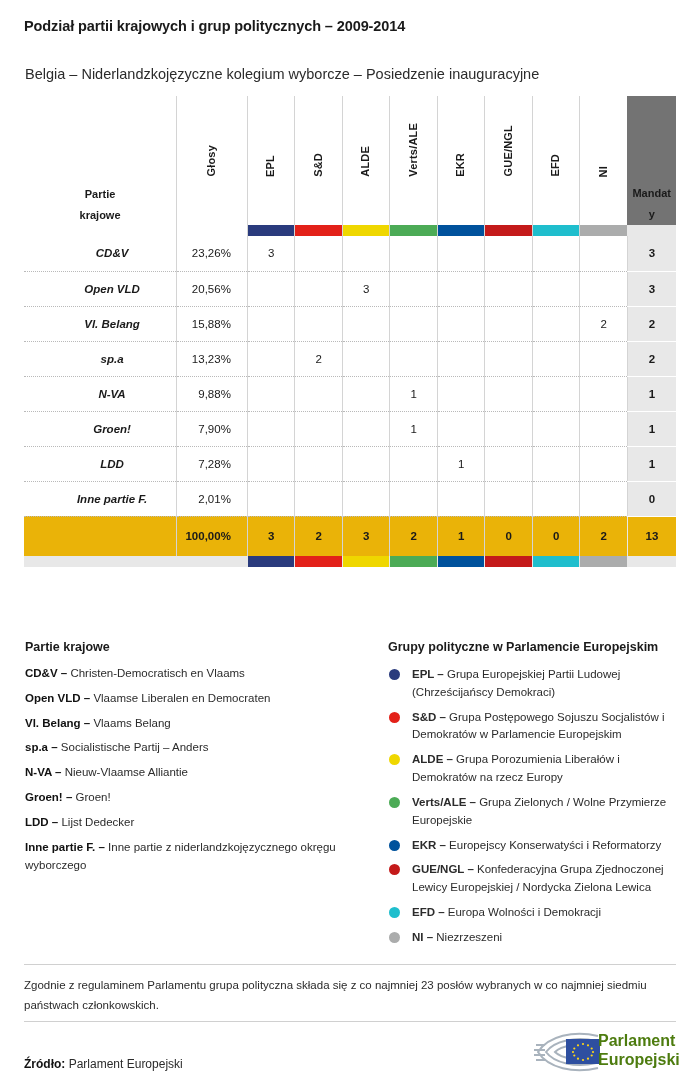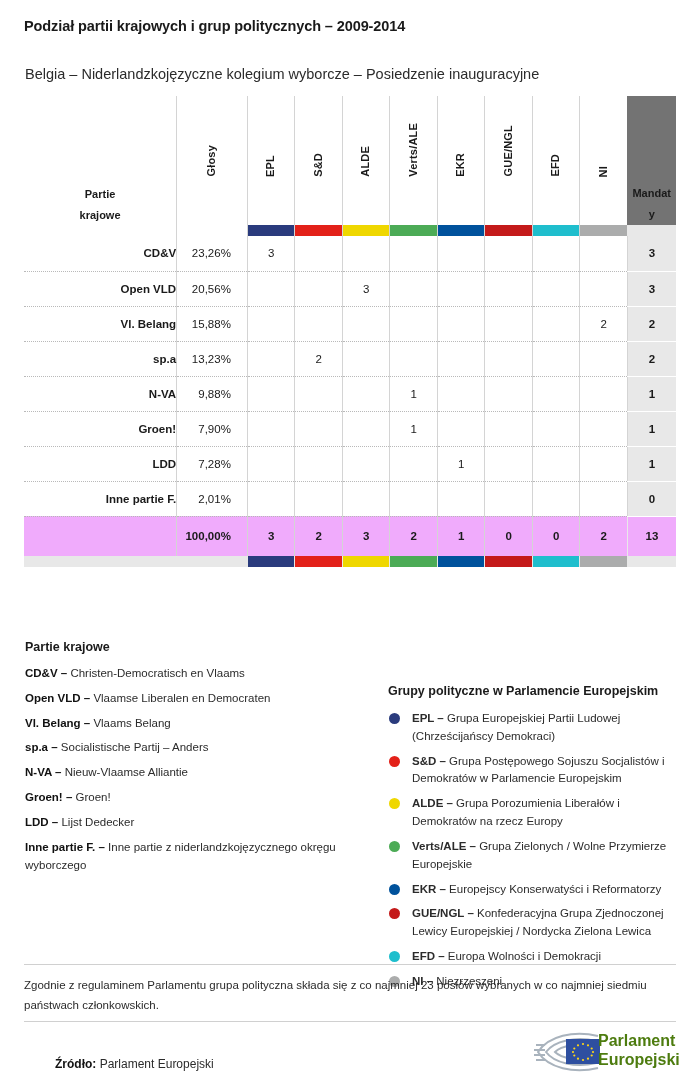--- a/index.html
+++ b/index.html
@@ -80,52 +80,53 @@
     height: 35px;
     border-left: 1px solid #d4d4d4;
     border-bottom: 1px dotted #b9b9b9;
     font-size: 11.5px;
     background: #fff;
   }
   tr.drow td.party {
     border-left: none;
     font-weight: bold;
     padding-left: 24px;
-    text-align: right;
+    text-align: center;
+    font-style: italic;
   }
   tr.drow td.votes { text-align: right; padding-right: 16px; font-weight: normal; }
   tr.drow td.num   { text-align: center; font-weight: normal; }
   tr.drow td.seats {
     background: #e8e8e8; text-align: center; font-weight: bold;
     border-bottom: 1px solid #ffffff;
   }
 
   
   tr.total td {
     height: 40px;
-    background: #f0abfc;
+    background: #eab308;
     border-left: 1px solid #d4d4d4;
     font-size: 11.5px; font-weight: bold;
     text-align: center;
     border-top: 1px dotted #b9b9b9;
   }
   tr.total td.party { border-left: none; }
   tr.total td.votes { text-align: right; padding-right: 16px; }
   tr.total td.seats { border-left: 1px solid #e8e8e8; }
 
   
   .botstrip-row td { height: 11px; background: #e8e8e8; }
   .botstrip-row td.strip-cell { border-left: 1px solid #e8e8e8; }
 
   
   .legend { position: absolute; top: 640px; left: 0; width: 700px; }
   .leg-col-left  { position: absolute; left: 25px; top: 0; width: 350px; }
   .leg-col-right { position: absolute; left: 388px; top: 0; width: 295px; }
   .leg-title { font-size: 12.5px; font-weight: bold; margin-bottom: 11px; }
-  .leg-title.right { margin-bottom: 12px; margin-top: 44px; }
+  .leg-title.right { margin-bottom: 12px; }
   .leg-item {
     font-size: 11.5px; line-height: 1.55; margin-bottom: 7px;
     color: #2b2b2b;
   }
   .leg-item b { color: #111; }
   .leg-item-g {
     position: relative; padding-left: 24px;
     font-size: 11.5px; line-height: 1.55; margin-bottom: 7px;
     color: #2b2b2b;
   }
@@ -135,21 +136,21 @@
   }
 
   
   .hr { position: absolute; left: 24px; width: 652px; height: 1px; background: #d0d0d0; }
   .note {
     position: absolute; left: 24px; top: 976px; width: 640px;
     font-size: 11.5px; line-height: 1.7; color: #2b2b2b;
   }
   .source {
     position: absolute; left: 24px; top: 1057px;
-    font-size: 12px; color: #2b2b2b; margin-left: 31px;
+    font-size: 12px; color: #2b2b2b;
   }
   .source b { color: #111; }
 
   .logo { position: absolute; left: 528px; top: 1030px; width: 150px; height: 46px; }
   .logo-txt {
     position: absolute; left: 70px; top: 2px;
     font-size: 16px; font-weight: bold; color: #4d7c0f; line-height: 1.18;
   }
   .logo-flag {
     position: absolute; left: 38px; top: 9px;

